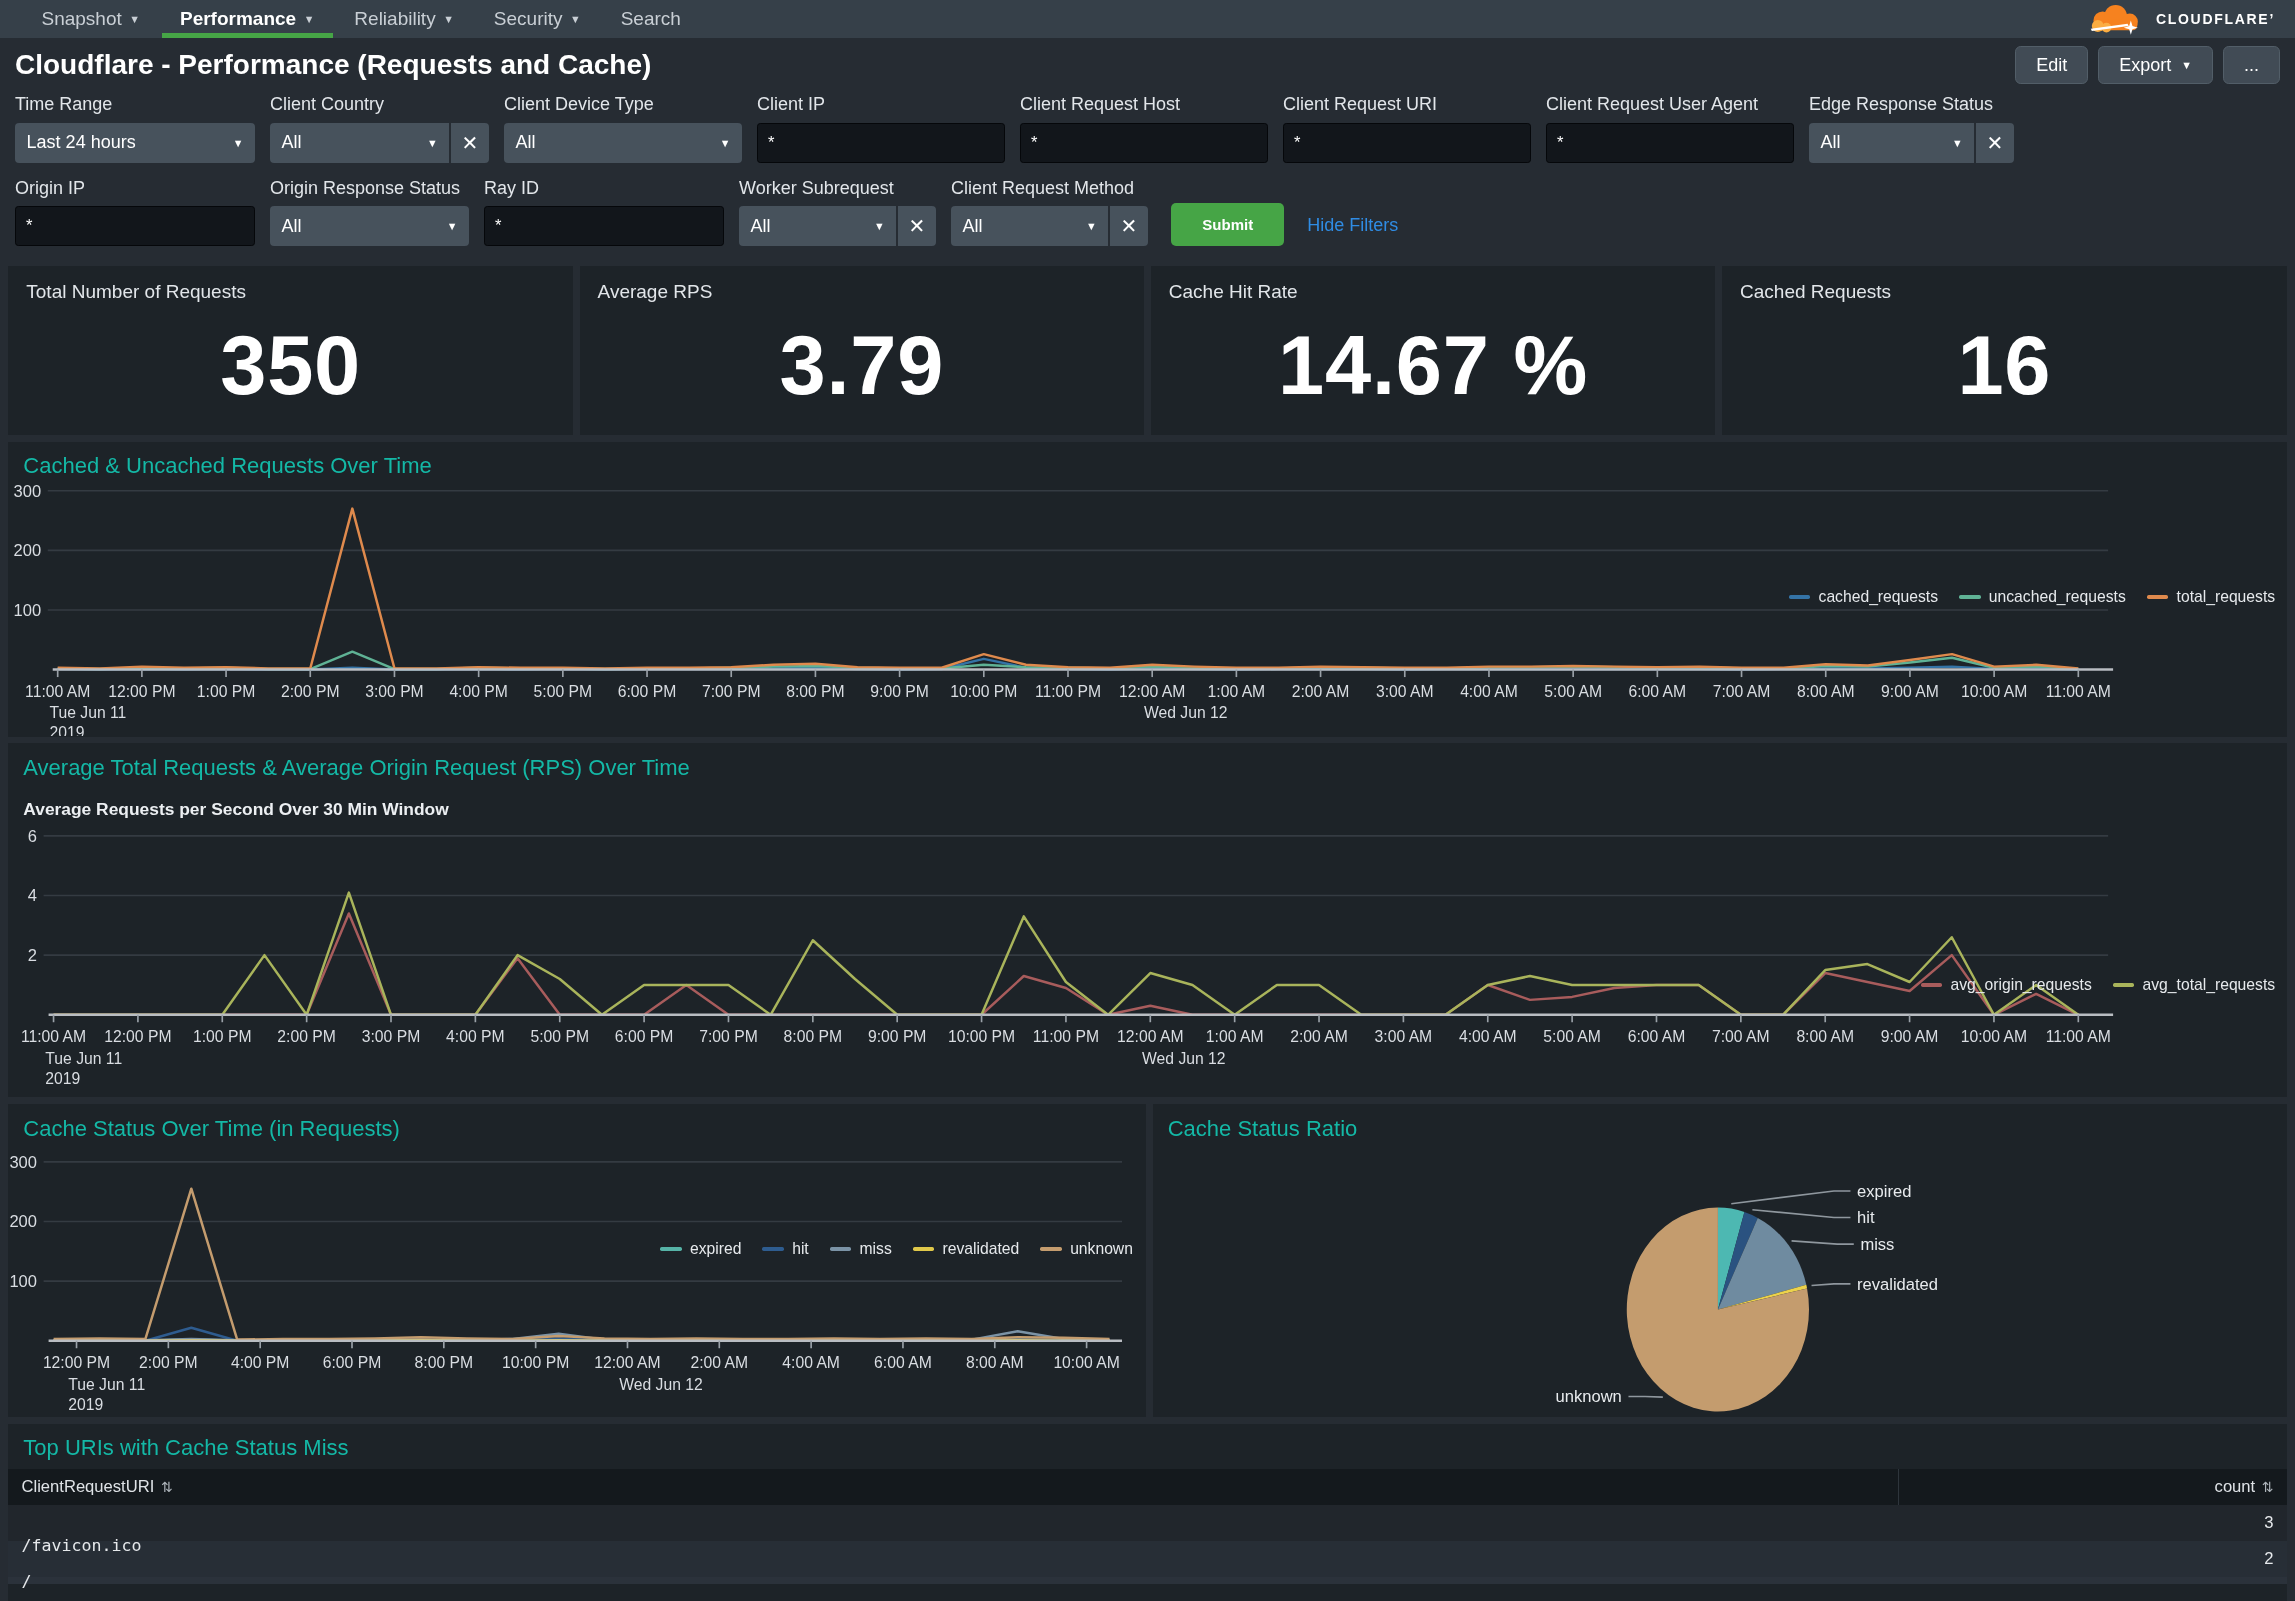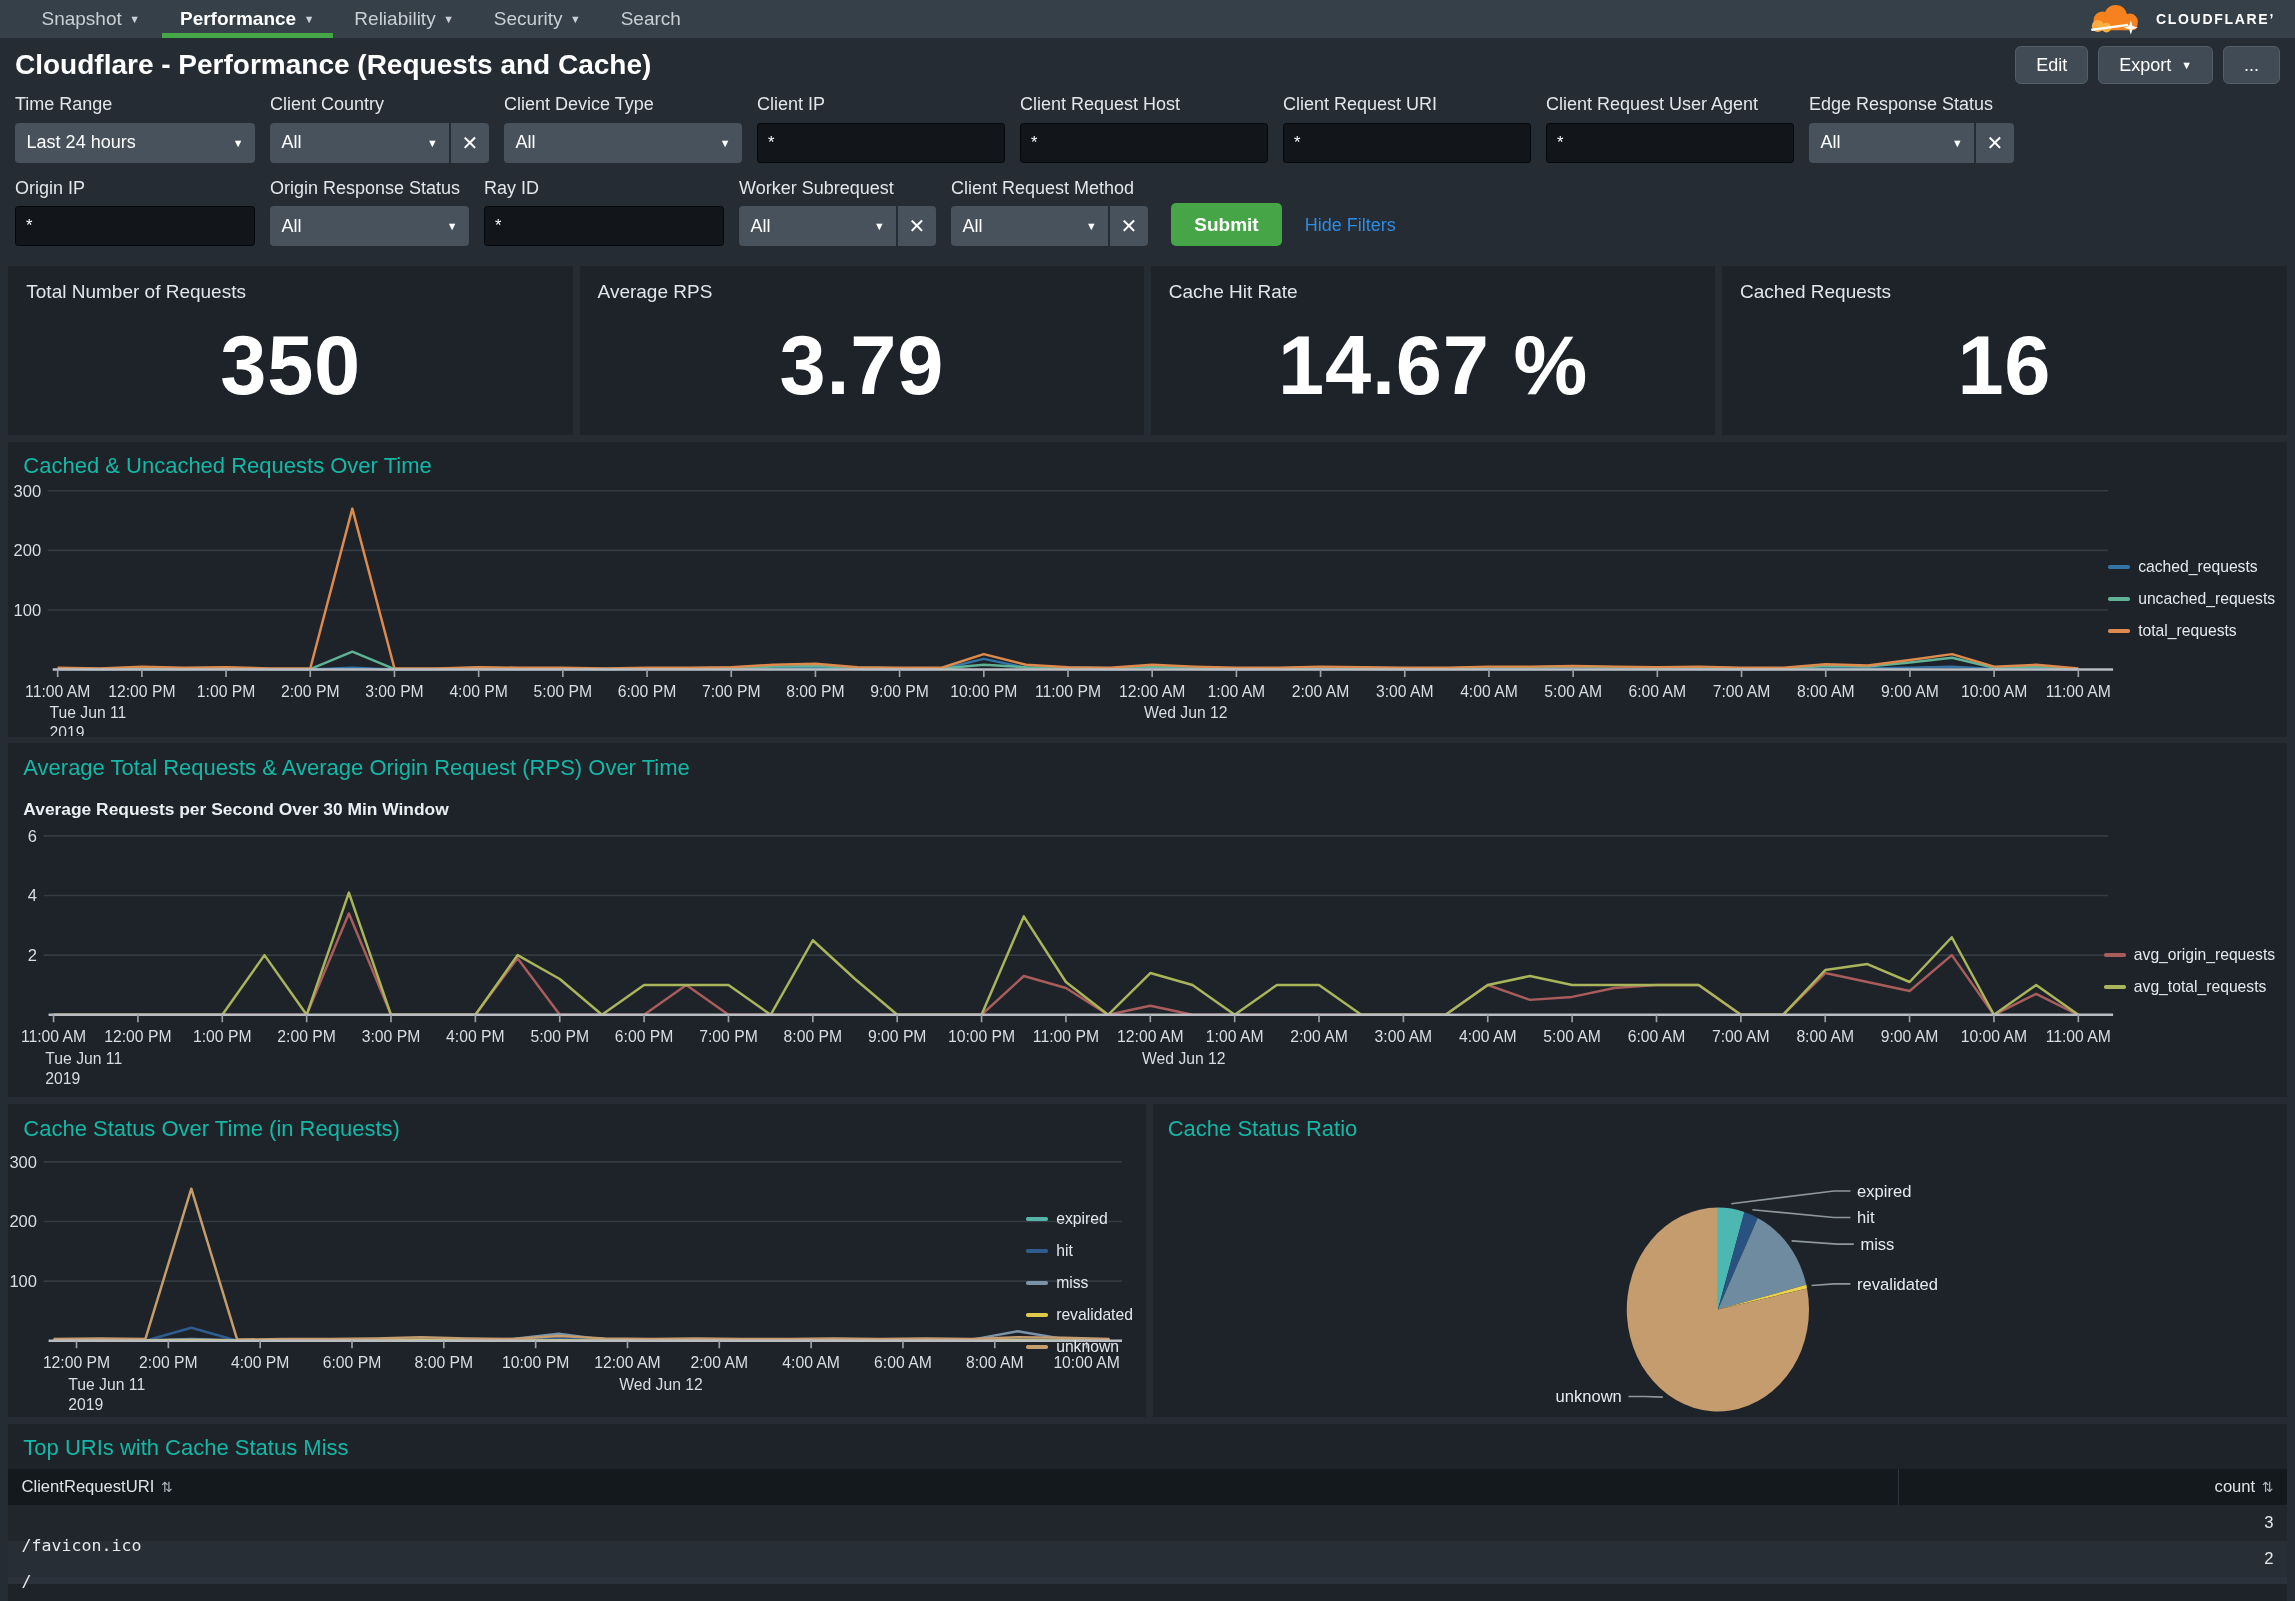--- a/index.html
+++ b/index.html
@@ -27,34 +27,34 @@
   .filters { padding:5px 15px 10px; }
   .filter-row { display:flex; gap:15px; margin-bottom:15px; align-items:flex-end; }
   .filter-group { display:flex; flex-direction:column; gap:7.5px; }
   .filter-label { font-size:18px; color:#e2e6ea; }
   .control-line { display:flex; align-items:stretch; }
   .select { background:#47525c; height:40px; border-radius:4.1px; display:flex; align-items:center; justify-content:space-between; padding:0 11.6px; font-size:18px; color:#fff; cursor:pointer; }
   .select.with-x { border-radius:4.1px 0 0 4.1px; }
   .select .caret { font-size:10.8px; margin-left:11.6px; }
   .clear-x { width:38px; background:#47525c; border-radius:0 4.1px 4.1px 0; margin-left:1.7px; display:flex; align-items:center; justify-content:center; font-size:20px; color:#fff; cursor:pointer; }
   .text-input { background:#12161b; border:0.8px solid #05070a; height:40px; border-radius:3.3px; padding:0 10px; font-size:16.6px; color:#fff; width:100%; font-family:inherit; }
-  .submit-btn { background:#46a546; border:none; border-radius:5px; color:#fff; font-size:19px; font-weight:bold; padding:10px 23px; cursor:pointer; font-family:inherit; height:43px; }
+  .submit-btn { background:#46a546; border:none; border-radius:5px; color:#fff; font-size:15px; font-weight:bold; padding:10px 31px; cursor:pointer; font-family:inherit; height:43px; }
   .hide-filters { color:#2f8ce4; font-size:18px; margin-left:23px; margin-bottom:10px; cursor:pointer; text-decoration:none; }
   .submit-wrap { display:flex; align-items:flex-end; margin-left:8.3px; }
   
   .stats { display:flex; gap:6.6px; margin:6.6px 8.3px 0; }
   .stat-panel { flex:1; background:#1d2328; height:169px; padding:15px 18px; }
   .stat-label { font-size:19px; color:#e2e6ea; }
   .stat-value { font-size:83px; font-weight:bold; color:#fff; text-align:center; margin-top:15px; letter-spacing:0.8px; }
   
   .panel { background:#1d2328; margin:6.6px 8.3px 0; position:relative; }
   .panel-title { font-size:22px; color:#14b8a6; padding:11.6px 15px 0; }
   .panel-subtitle { font-size:17.4px; font-weight:bold; color:#eceff2; padding:18px 15px 0; }
   .chart-svg { display:block; }
-  .legend { position:absolute; display:flex; flex-direction:column; gap:14px; }
+  .legend { position:absolute; display:flex; gap:21px;margin-top:30px; }
   .legend-item { display:flex; align-items:center; gap:8.3px; font-size:15.7px; color:#e6e9ec; cursor:pointer; }
   .legend-swatch { width:21.5px; height:4.1px; border-radius:1.7px; flex:none; }
   .row3 { display:flex; gap:6.6px; margin:6.6px 8.3px 0; }
   .panel-cache-time { width:1139px; height:313px; margin:0; }
   .panel-pie { width:1134px; height:313px; margin:0; }
   
   .panel-table { height:194px; overflow:hidden; }
   .t-header { display:flex; background:#14191d; height:36px; align-items:center; margin-top:8.3px;justify-content:flex-end; }
   .t-header-cell { font-size:16.6px; color:#dfe3e7; padding:0 13.2px; display:flex; align-items:center; gap:6.6px; cursor:pointer; }
   .t-header-cell.uri { flex:1; }

